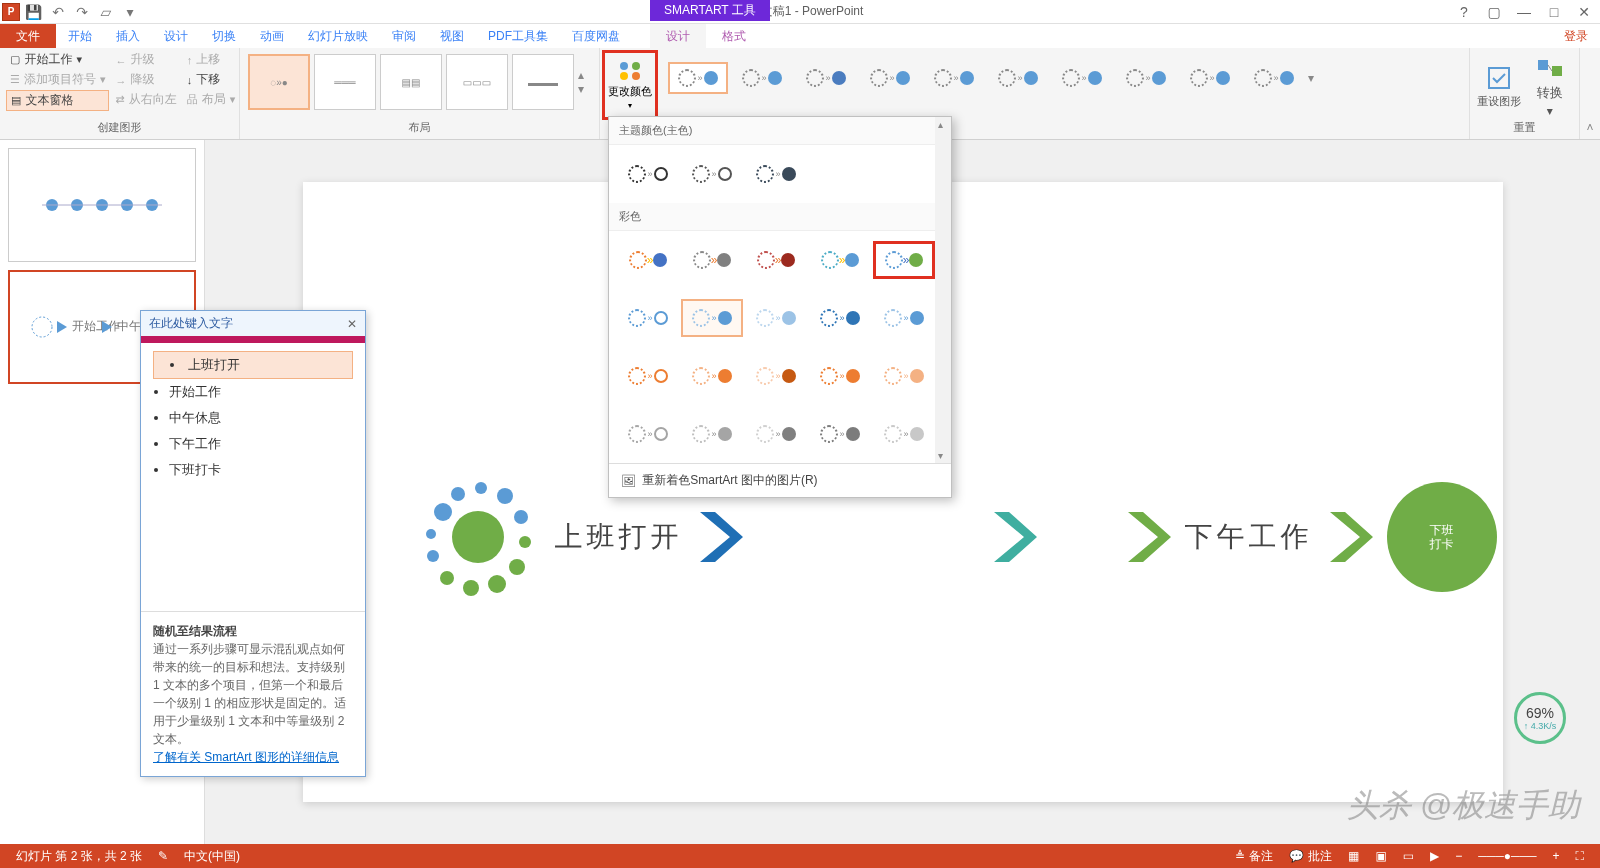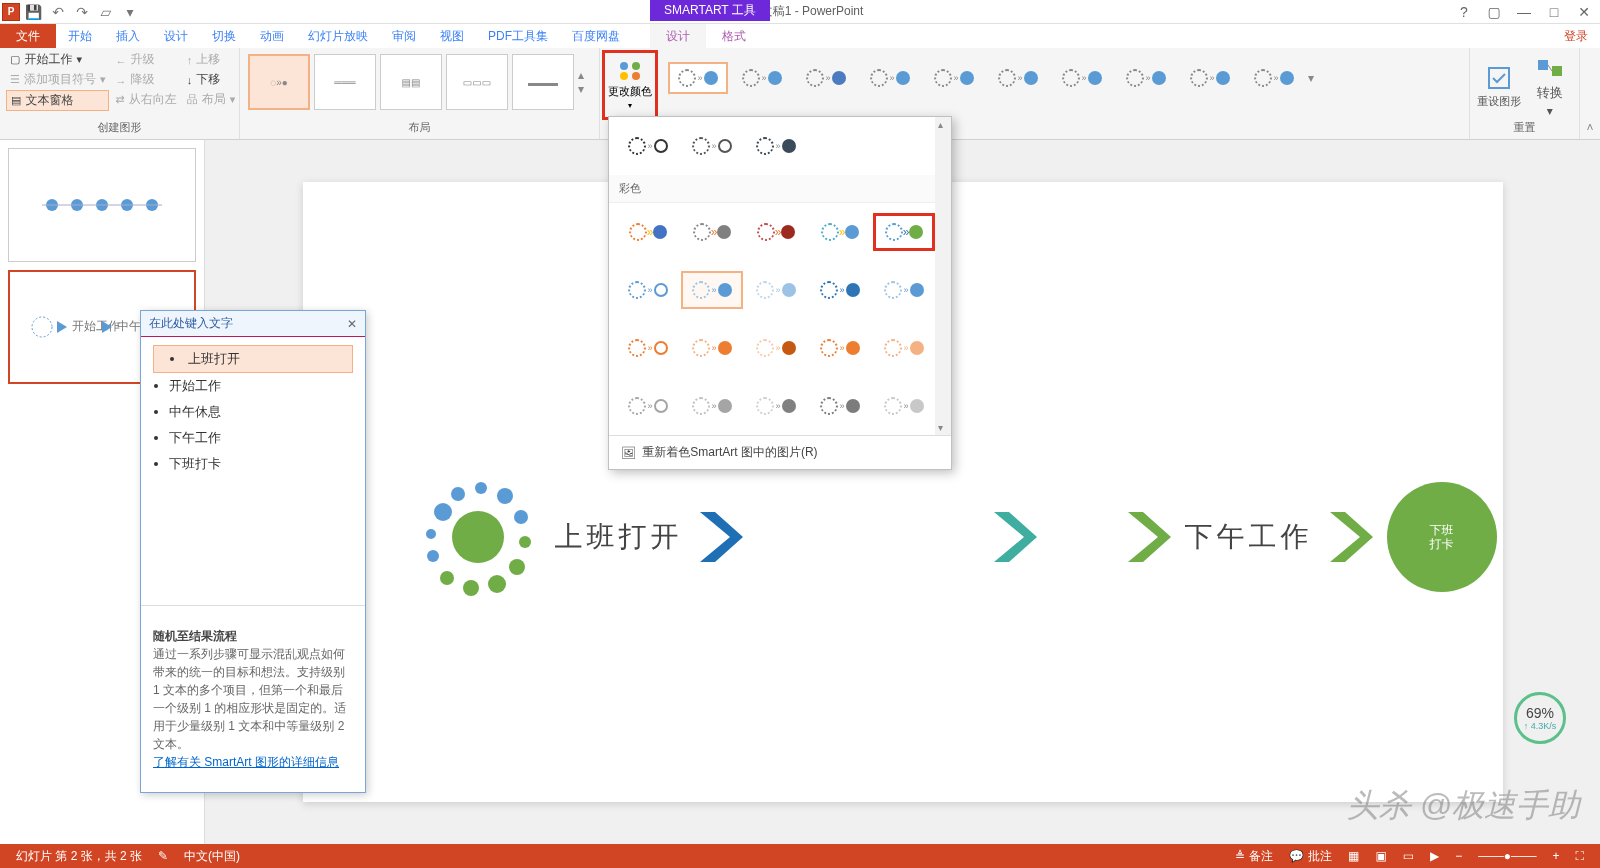--- a/index.html
+++ b/index.html
@@ -53,25 +53,25 @@
 
 
 .smartart { position:absolute; left:100px; top:280px; display:flex; align-items:center; gap:12px;}
 .sa-node { display:flex; align-items:center; gap:2px;}
 .sa-text { font-size:28px; color:#444; letter-spacing:4px; white-space:nowrap;}
 .sa-chevron { width:50px; height:60px;}
 .sa-circle-solid { width:110px; height:110px; border-radius:50%; background:#70ad47; display:flex; align-items:center; justify-content:center; color:#fff; font-size:24px; text-align:center; line-height:1.2;}
 
 
 .text-pane { position:absolute; left:140px; top:310px; width:226px; background:#fff; border:1px solid #7aa5d6; box-shadow:2px 2px 8px rgba(0,0,0,0.2); z-index:50;}
-.text-pane-head { background:#eef5fd; padding:4px 8px; display:flex; justify-content:space-between; align-items:center; color:#2c5aa0; border-bottom:1px solid #be185d;}
+.text-pane-head { background:#eef5fd; padding:4px 8px; display:flex; justify-content:space-between; align-items:center; color:#2c5aa0; border-bottom:7px solid #be185d;}
 .text-pane-list { padding:8px 12px;}
 .text-pane-list li { list-style:disc; margin-left:16px; padding:4px 0; color:#333; font-size:13px;}
 .text-pane-list li.sel { background:#fce4d6; border:1px solid #f4b183; list-style-position:inside; margin-left:0; padding-left:16px;}
-.text-pane-desc { border-top:1px solid #ddd; padding:21px 12px; font-size:11px; color:#666; line-height:1.5;}
+.text-pane-desc { border-top:1px solid #ddd; padding:10px 12px; font-size:11px; color:#666; line-height:1.5;}
 .text-pane-desc .title { font-weight:bold; color:#444; font-size:12px;}
 .text-pane-desc a { color:#0066cc; text-decoration:underline;}
 
 
 .color-dropdown { position:absolute; left:608px; top:116px; width:344px; background:#fff; border:1px solid #c0c0c0; box-shadow:3px 3px 10px rgba(0,0,0,0.25); z-index:100;}
 .cd-section-head { background:#fafafa; padding:6px 10px; color:#666; font-size:11px; border-bottom:1px solid #eee;}
 .cd-row { display:flex; gap:2px; padding:10px 8px; align-items:center; flex-wrap:wrap;}
 .cd-item { width:62px; height:38px; display:flex; align-items:center; justify-content:center; border:1px solid transparent; cursor:pointer;}
 .cd-item.hover { border:2px solid #f4b183; background:#fff8f2;}
 .cd-item.red-hl { border:3px solid #e03020;}
@@ -329,20 +329,21 @@
         <div class="sa-circle-solid">
           <div><span>下班</span><br><span>打卡</span></div>
         </div>
       </div>
     </div>
   </div>
 </div>
 
 <div class="color-dropdown">
   <div class="cd-scroll"></div>
+  <div class="cd-section-head">主题颜色(主色)</div>
   <div class="cd-row">
     <div class="cd-item">
         <span class="dotted-circ" style="border-color:#333;"></span>
         <span class="mini-chev">»</span>
         <span class="solid-circ" style="border:2px solid #333;background:#fff;"></span>
       </div>
     <div class="cd-item">
         <span class="dotted-circ" style="border-color:#555;"></span>
         <span class="mini-chev">»</span>
         <span class="solid-circ" style="border:2px solid #555;background:#fff;"></span>

